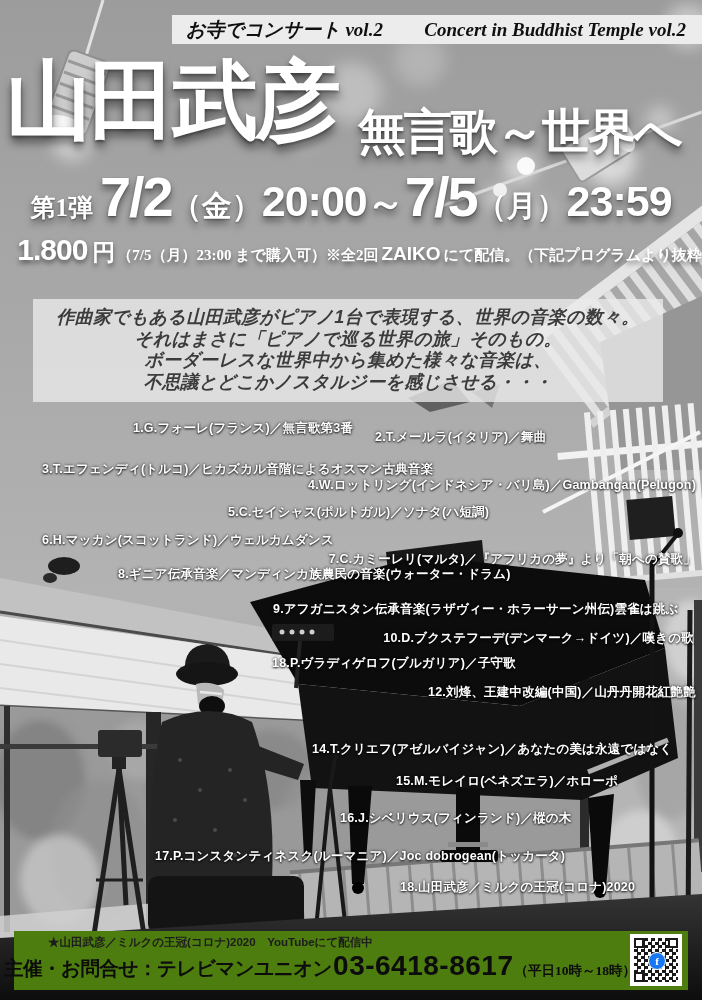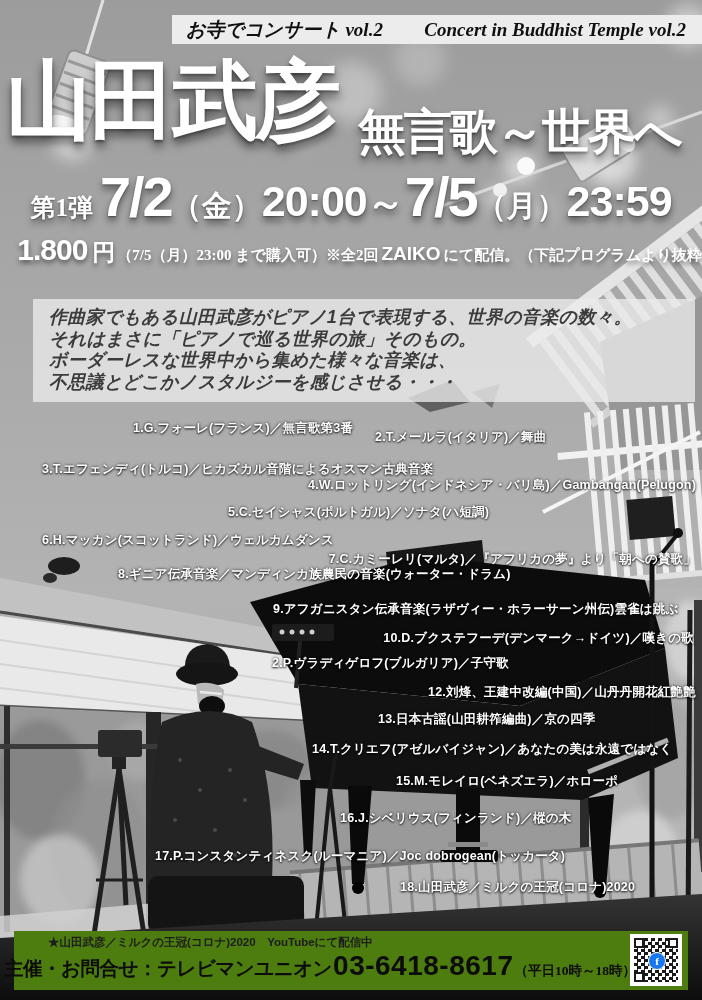--- a/index.html
+++ b/index.html
@@ -51,21 +51,21 @@
     color:#fff;text-shadow:0 3px 5px rgba(0,0,0,.5);
   }
   .p-amount{font-size:30px;font-weight:800;letter-spacing:-1px;padding-left:32px;}
   .p-yen{font-size:23px;font-weight:700;font-family:"Liberation Serif",serif;margin:0 2px 0 5px;}
   .p-note{font-size:15px;font-weight:700;font-family:"Liberation Serif",serif;}
   .p-zaiko{font-size:19px;font-weight:800;margin:0 3px;}
   
   .desc{
     position:absolute;left:33px;top:299px;width:630px;z-index:4;
     background:rgba(234,234,234,.78);
-    padding:8px 16px 9px;text-align:left;
+    padding:8px 0 9px;text-align:center;
     color:#3c3c3c;font-style:italic;font-weight:700;
     font-size:18px;line-height:21.5px;letter-spacing:.3px;
   }
   .desc div{white-space:nowrap;}
   
   .prog{
     position:absolute;z-index:3;color:#fff;font-weight:700;font-size:12.5px;
     white-space:nowrap;letter-spacing:.2px;
     text-shadow:0 0 3px rgba(0,0,0,.85),0 1px 2px rgba(0,0,0,.7);
   }
@@ -384,23 +384,22 @@
   <div class="prog" style="left:133px;top:420px">1.G.フォーレ(フランス)／無言歌第3番</div>
   <div class="prog" style="left:375px;top:429px">2.T.メールラ(イタリア)／舞曲</div>
   <div class="prog" style="left:42px;top:461px">3.T.エフェンディ(トルコ)／ヒカズカル音階によるオスマン古典音楽</div>
   <div class="prog" style="right:6px;top:477px">4.W.ロットリング(インドネシア・バリ島)／Gambangan(Pelugon)</div>
   <div class="prog" style="left:228px;top:504px">5.C.セイシャス(ポルトガル)／ソナタ(ハ短調)</div>
   <div class="prog" style="left:42px;top:532px">6.H.マッカン(スコットランド)／ウェルカムダンス</div>
   <div class="prog" style="right:6px;top:551px">7.C.カミーレリ(マルタ)／『アフリカの夢』より「朝への賛歌」</div>
   <div class="prog" style="left:118px;top:566px">8.ギニア伝承音楽／マンディンカ族農民の音楽(ウォーター・ドラム)</div>
   <div class="prog" style="left:273px;top:601px">9.アフガニスタン伝承音楽(ラザヴィー・ホラーサーン州伝)雲雀は跳ぶ</div>
   <div class="prog" style="right:8px;top:630px">10.D.ブクステフーデ(デンマーク→ドイツ)／嘆きの歌</div>
-  <div class="prog" style="left:272px;top:655px">2.P.ヴラディゲロフ(ブルガリア)／子守歌</div>
+  <div class="prog" style="left:272px;top:655px">18.P.ヴラディゲロフ(ブルガリア)／子守歌</div>
   <div class="prog" style="left:428px;top:684px">12.刘烽、王建中改編(中国)／山丹丹開花紅艶艶</div>
-  <div class="prog" style="left:378px;top:711px">13.日本古謡(山田耕筰編曲)／京の四季</div>
   <div class="prog" style="left:312px;top:741px">14.T.クリエフ(アゼルバイジャン)／あなたの美は永遠ではなく</div>
   <div class="prog" style="left:396px;top:773px">15.M.モレイロ(ベネズエラ)／ホローポ</div>
   <div class="prog" style="left:340px;top:810px">16.J.シベリウス(フィンランド)／樅の木</div>
   <div class="prog" style="left:155px;top:848px">17.P.コンスタンティネスク(ルーマニア)／Joc dobrogean(トッカータ)</div>
   <div class="prog" style="left:400px;top:879px">18.山田武彦／ミルクの王冠(コロナ)2020</div>
 
   <div class="footer">
     <div class="yt-note">★山田武彦／ミルクの王冠(コロナ)2020　YouTubeにて配信中</div>
     <div class="footer-main">
       <span class="f-org">主催・お問合せ：テレビマンユニオン</span>

